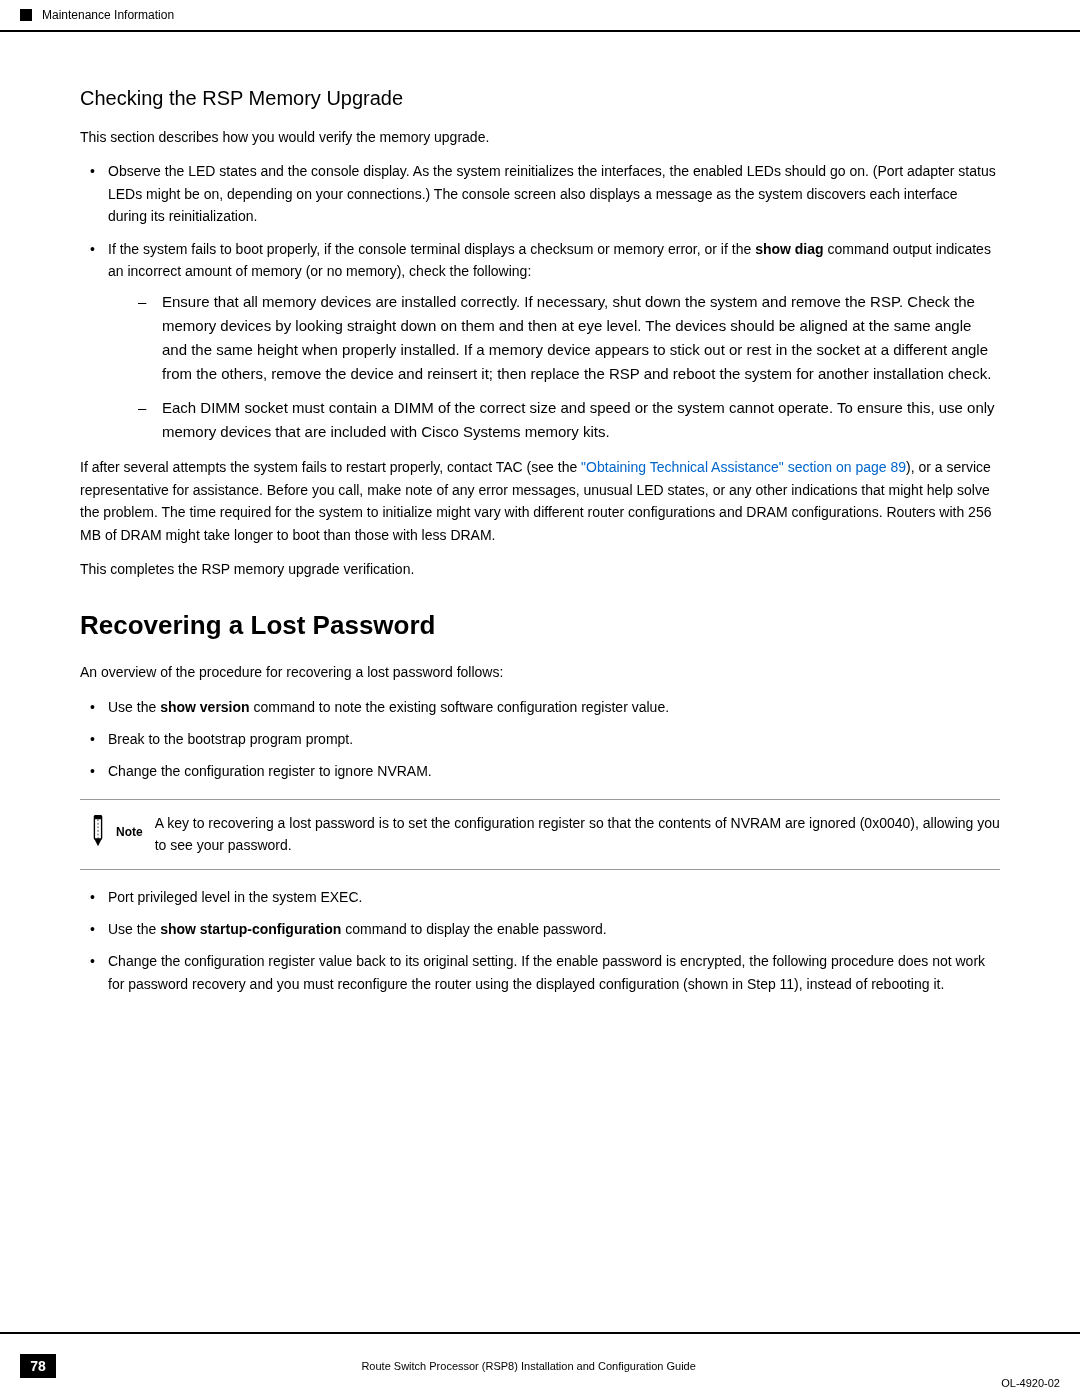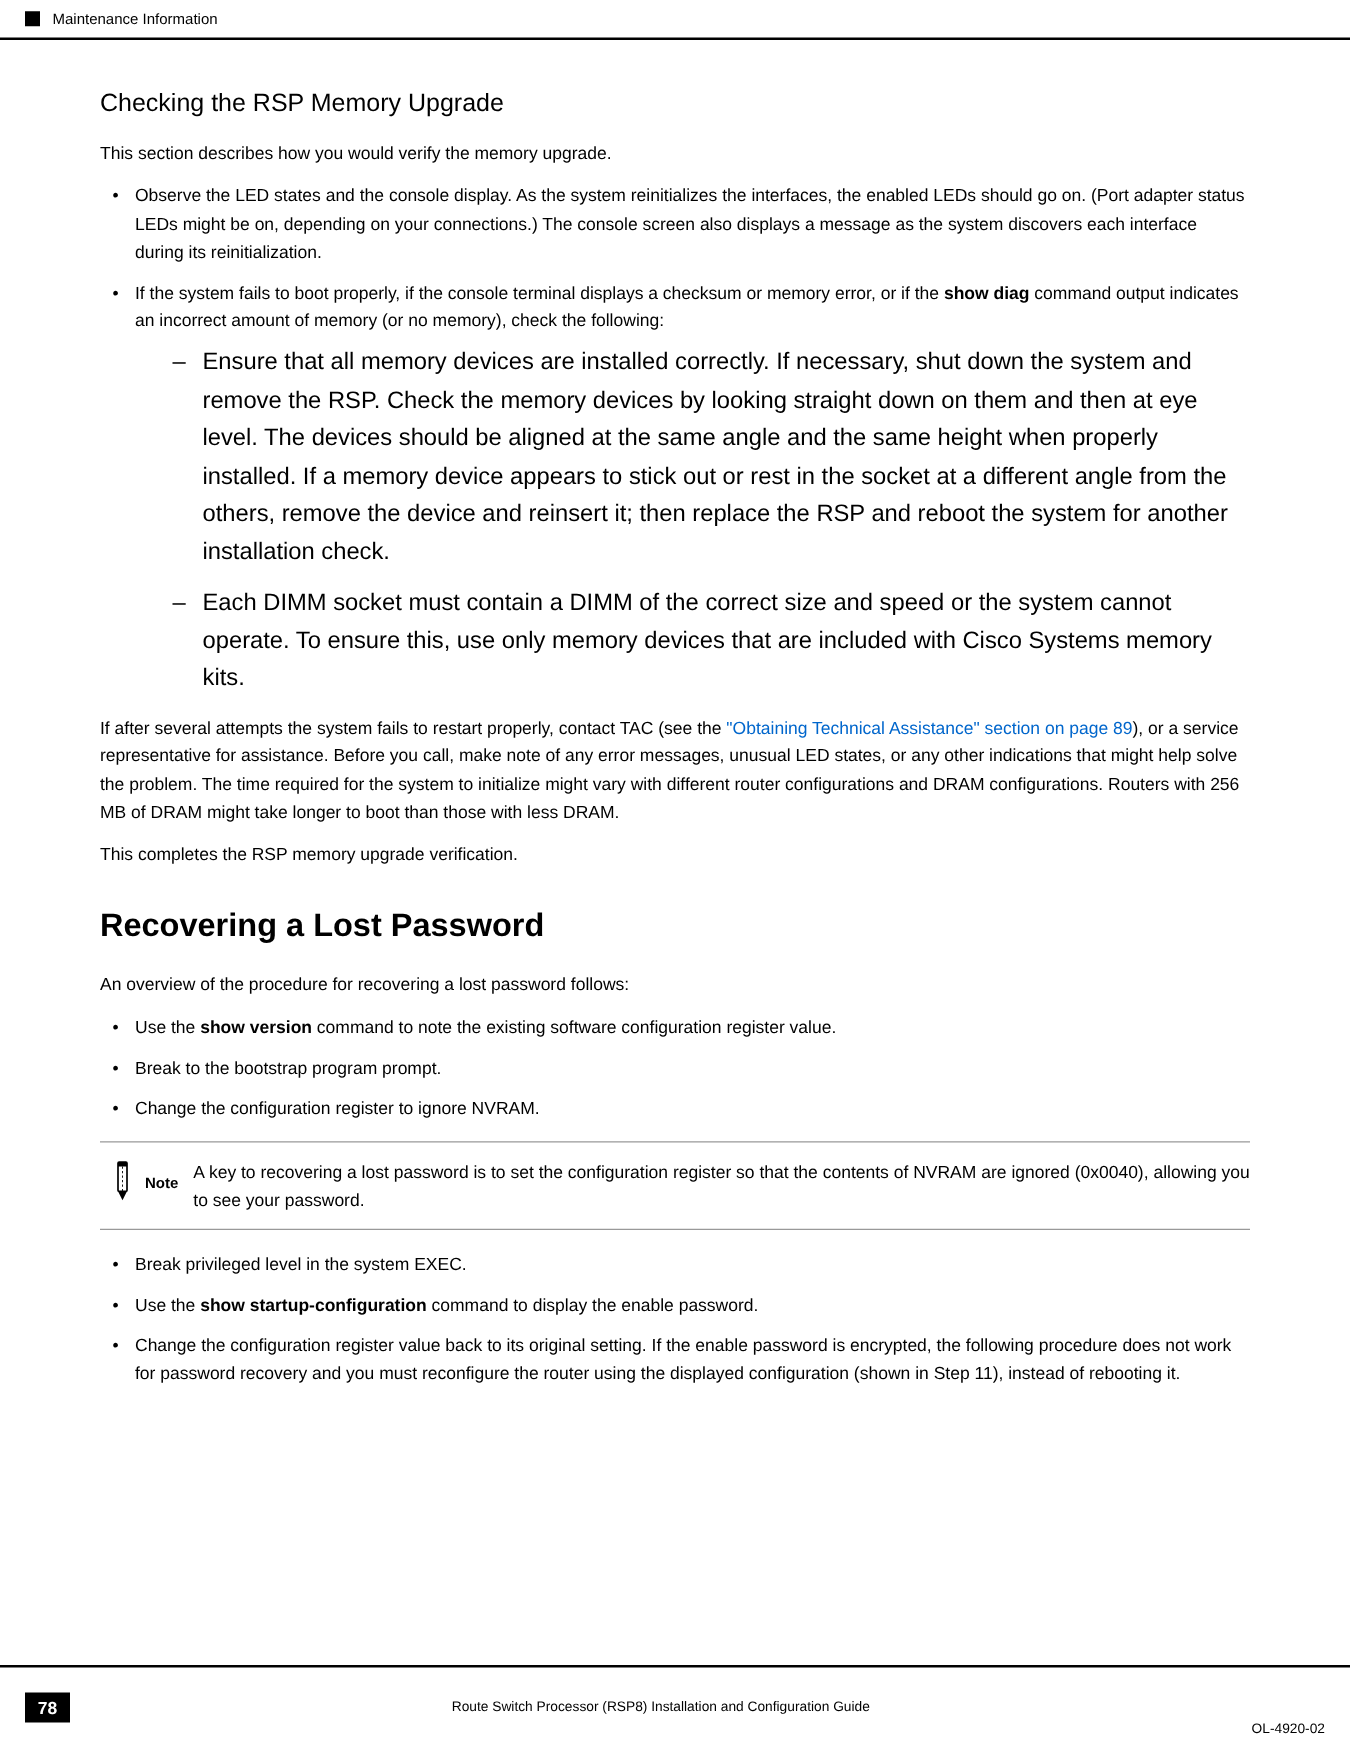--- a/index.html
+++ b/index.html
@@ -14,20 +14,21 @@
       position: relative;
     }
 
     .page-container {
       width: 1080px;
       min-height: 1397px;
       background: #fff;
       position: relative;
       display: flex;
       flex-direction: column;
+      gap: 15px;
     }
 
     
     .header-bar {
       display: flex;
       align-items: center;
       padding: 8px 20px;
       border-bottom: 2px solid #000;
       font-size: 12px;
     }
@@ -94,21 +95,21 @@
     .dash-list {
       list-style: none;
       padding-left: 0;
       margin: 8px 0 8px 30px;
     }
 
     .dash-list > li {
       position: relative;
       padding-left: 24px;
       margin-bottom: 10px;
-      font-size: 19px;
+      font-size: 15px;
       line-height: 1.6;
     }
 
     .dash-list > li::before {
       content: "–";
       position: absolute;
       left: 0;
       top: 0;
     }
 
@@ -275,21 +276,21 @@
             <line x1="12" y1="6" x2="12" y2="28" stroke="#000" stroke-width="0.8" stroke-dasharray="2,2"></line>
           </g>
         </svg>
         <span class="note-label">Note</span>
       </div>
       <div class="note-content">A key to recovering a lost password is to set the configuration register so that the contents of NVRAM are ignored (0x0040), allowing you to see your password.</div>
     </div>
 
     <ul class="bullet-list">
       <li>
-        <span>Break privileged level in the system EXEC.</span>
+        <span>Port privileged level in the system EXEC.</span>
       </li>
       <li>
         <span>Use the <strong>show startup-configuration</strong> command to display the enable password.</span>
       </li>
       <li>
         <span>Change the configuration register value back to its original setting. If the enable password is encrypted, the following procedure does not work for password recovery and you must reconfigure the router using the displayed configuration (shown in Step 11), instead of rebooting it.</span>
       </li>
     </ul>
 
   </div>

